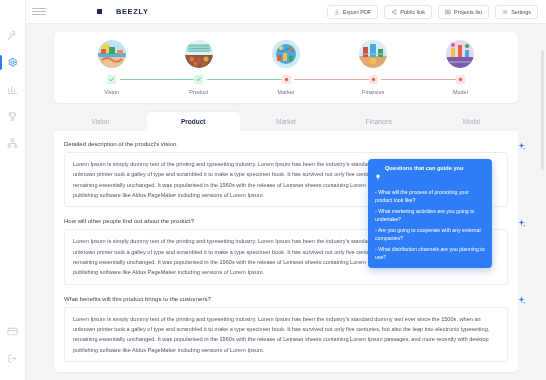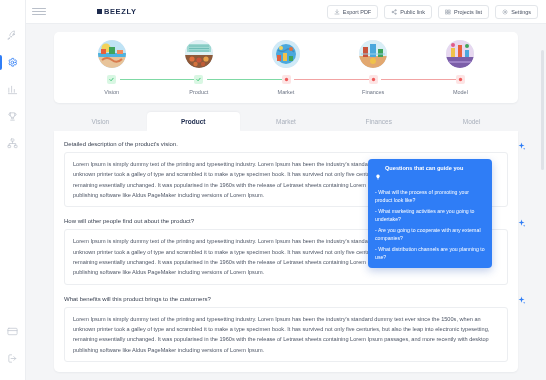--- a/index.html
+++ b/index.html
@@ -45,21 +45,21 @@
   
   .topbar {
     height: 24px; flex: 0 0 24px;
     background: #ffffff;
     border-bottom: 1px solid #eceef1;
     display: flex; align-items: center;
     padding: 0 8px 0 6px;
   }
   .hamburger { width: 14px; display: flex; flex-direction: column; gap: 2px; margin-right: 8px; }
   .hamburger i { display: block; height: 1px; background: #b9bfc9; border-radius: 1px; }
-  .brand { display: flex; align-items: center; gap: 2px; padding-left: 43px; }
+  .brand { display: flex; align-items: center; gap: 14px; padding-left: 43px; }
   .brand-mark { width: 5px; height: 5px; background: #1c2a4d; }
   .brand-text { font-size: 7.5px; font-weight: 700; letter-spacing: .6px; color: #1c2a4d; }
   .topbar-actions { margin-left: auto; display: flex; align-items: center; gap: 6px; }
   .tb-btn {
     height: 14px; padding: 0 6px;
     border: 1px solid #e3e6ea; border-radius: 3px; background: #fff;
     display: flex; align-items: center; gap: 3px;
     font-size: 5.5px; color: #4a5263; white-space: nowrap;
     cursor: pointer;
   }

